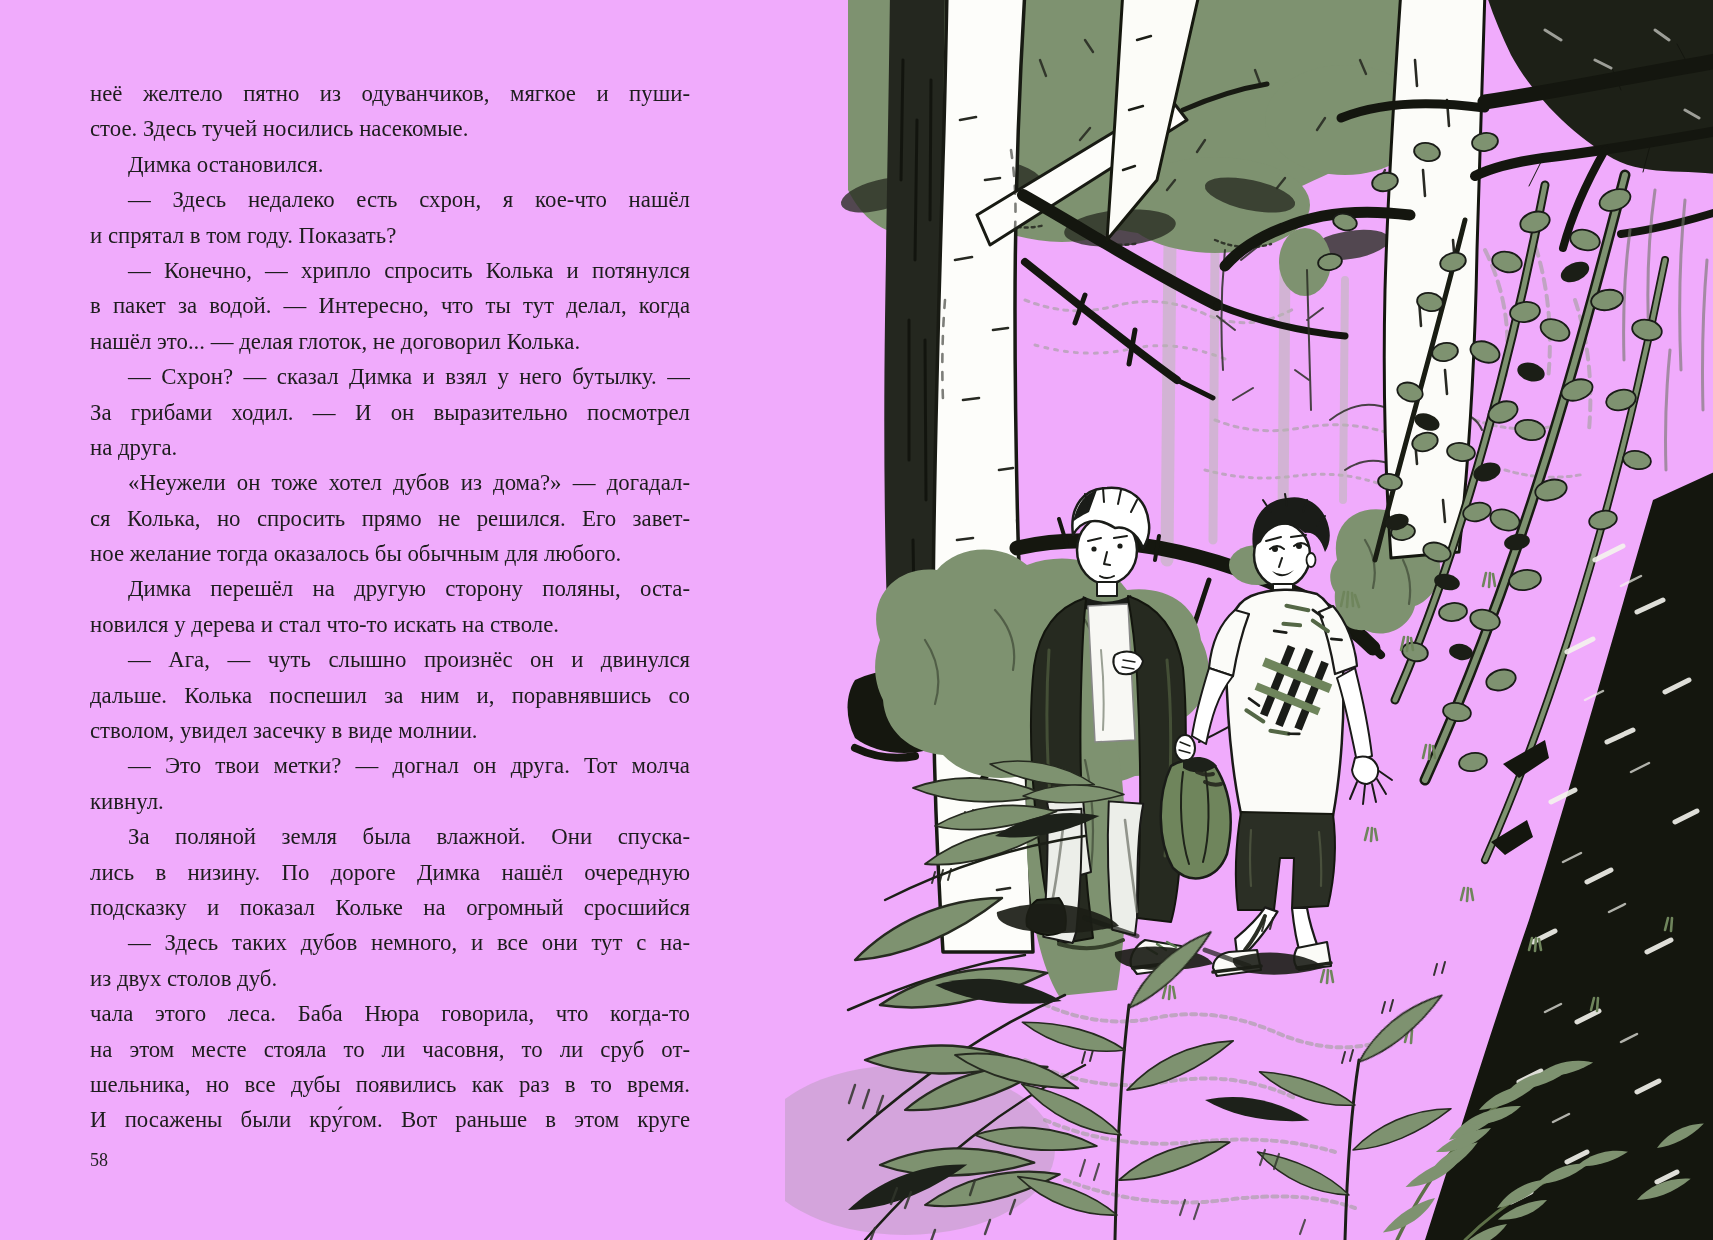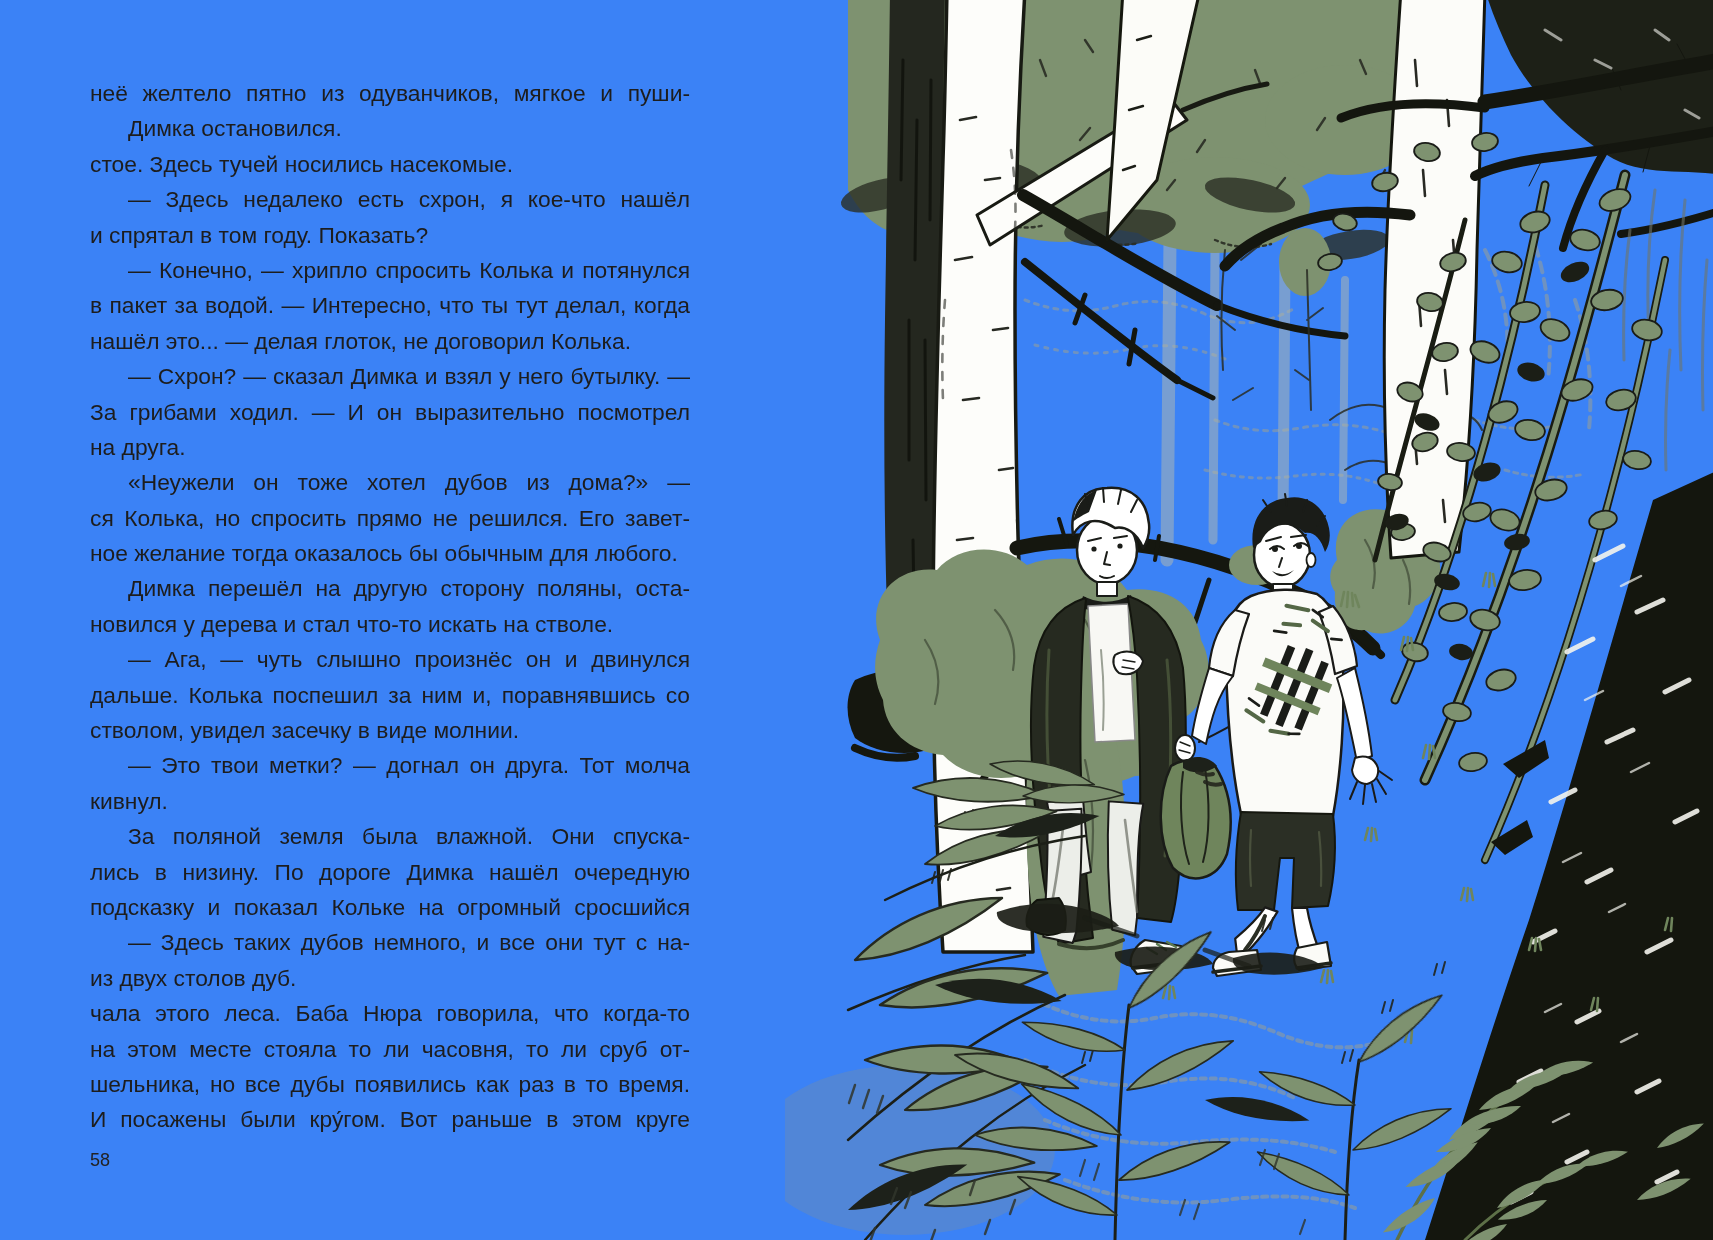--- a/index.html
+++ b/index.html
@@ -1,34 +1,34 @@
 <!DOCTYPE html>
 <html><head>
 <meta charset="utf-8">
 <style>
   html,body { margin:0; padding:0; background:#ffffff; }
-  .spread { position:relative; width:1713px; height:1240px; background:#3b82f6; overflow:hidden;
-            font-family:Liberation Sans, sans-serif; }
+  .spread { position:relative; width:1713px; height:1240px; background:#f0abfc; overflow:hidden;
+            font-family:Liberation Serif, serif; }
   .textcol { position:absolute; left:90px; top:76px; width:600px; color:#1d1d1d;
              font-size:22.8px; line-height:35.4px; }
   .ln { width:600px; height:35.4px; overflow:hidden; }
   .ln.j { text-align:justify; text-align-last:justify; }
   .ln.i { text-indent:38px; }
   .pagenum { position:absolute; left:90px; top:1150px; font-size:18px; color:#222; }
   .illo { position:absolute; left:785px; top:0; width:928px; height:1240px; }
 </style>
 </head>
 <body>
 
 <div class="spread">
 
   <div class="textcol">
     <div class="ln j">неё желтело пятно из одуванчиков, мягкое и пуши-</div>
+    <div class="ln">стое. Здесь тучей носились насекомые.</div>
     <div class="ln i">Димка остановился.</div>
-    <div class="ln">стое. Здесь тучей носились насекомые.</div>
     <div class="ln i j">— Здесь недалеко есть схрон, я кое-что нашёл</div>
     <div class="ln">и спрятал в том году. Показать?</div>
     <div class="ln i j">— Конечно, — хрипло спросить Колька и потянулся</div>
     <div class="ln j">в пакет за водой. — Интересно, что ты тут делал, когда</div>
     <div class="ln">нашёл это... — делая глоток, не договорил Колька.</div>
     <div class="ln i j">— Схрон? — сказал Димка и взял у него бутылку. —</div>
     <div class="ln j">За грибами ходил. — И он выразительно посмотрел</div>
     <div class="ln">на друга.</div>
     <div class="ln i j">«Неужели он тоже хотел дубов из дома?» — догадал-</div>
     <div class="ln j">ся Колька, но спросить прямо не решился. Его завет-</div>

